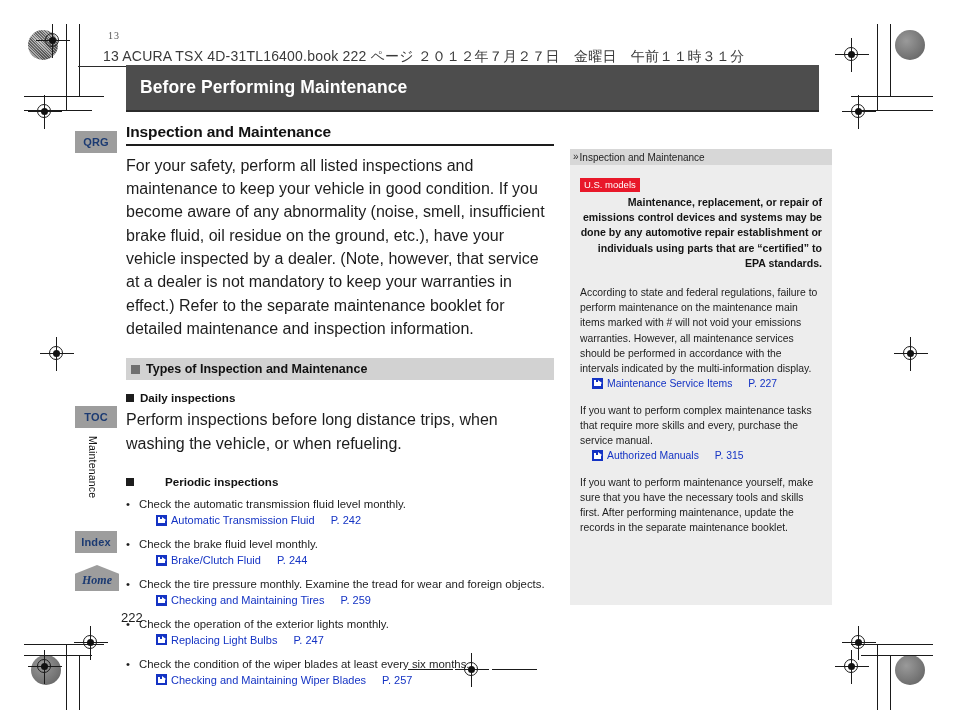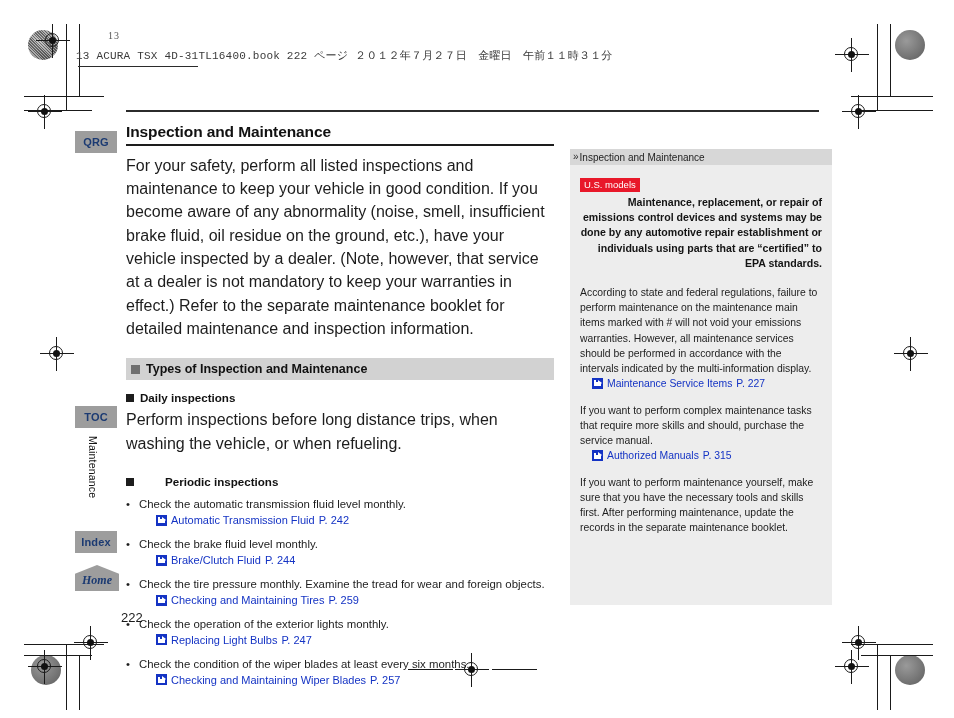--- a/index.html
+++ b/index.html
@@ -68,23 +68,23 @@
 
   
   .page {
     position: absolute;
     left: 70px; top: 38px;
     width: 815px; height: 620px;
   }
 
   .book-header {
     position: absolute;
-    left: 6px; top: 10px;
-    font-family: Liberation Mono, monospace;
-    font-size: 11px;
+    left: 33px; top: 10px;
+    font-family: Liberation Sans, sans-serif;
+    font-size: 14px;
     color: #3a3a3a;
     white-space: nowrap;
     letter-spacing: .2px;
   }
   .header-rule {
     position: absolute;
     left: 8px; top: 28px;
     width: 120px; height: 1px;
     background: #2b2b2b;
   }
@@ -261,21 +261,21 @@
   }
   .xref-icon .arrow {
     position: absolute;
     right: 1px; top: 2px;
     width: 0; height: 0;
     border-top: 3px solid transparent;
     border-bottom: 3px solid transparent;
     border-left: 4px solid #fff;
   }
   .xref-title { color: #1433c4; font-weight: normal; }
-  .xref-page  { color: #1433c4; font-weight: normal; margin-left: 4px; }
+  .xref-page  { color: #1433c4; font-weight: normal; margin-left: 16px; }
 
   
   .side-head {
     height: 16px;
     background: #d7d7d7;
     display: flex;
     align-items: center;
     padding-left: 3px;
     box-sizing: border-box;
   }
@@ -424,20 +424,23 @@
   </div>
   <div class="cropline" style="left:408px; top:669px; width:45px; height:1px;"></div>
   <div class="cropline" style="left:492px; top:669px; width:45px; height:1px;"></div>
 </div>
 
 <div class="page">
 
   <div class="book-header">13 ACURA TSX 4D-31TL16400.book  222 ページ  ２０１２年７月２７日　金曜日　午前１１時３１分</div>
   <div class="header-rule"></div>
 
+  <div class="title-bar">
+    <span class="title-text">Before Performing Maintenance</span>
+  </div>
   <div class="title-underline"></div>
 
   <div class="rail">
     <div class="rail-btn qrg">QRG</div>
     <div class="rail-btn toc">TOC</div>
     <div class="rail-vertlabel">Maintenance</div>
     <div class="rail-btn index">Index</div>
     <div class="home-btn">
       <span>Home</span>
     </div>
@@ -547,21 +550,21 @@
 
         <p class="side-text">According to state and federal regulations, failure to perform maintenance on the maintenance main items marked with # will not void your emissions warranties. However, all maintenance services should be performed in accordance with the intervals indicated by the multi-information display.</p>
         <div class="side-xref">
           <span class="xref-icon">
               <span class="arrow"></span>
             </span>
           <span class="xref-title">Maintenance Service Items</span>
           <span class="xref-page">P. 227</span>
         </div>
 
-        <p class="side-text">If you want to perform complex maintenance tasks that require more skills and should, purchase the service manual.</p>
+        <p class="side-text">If you want to perform complex maintenance tasks that require more skills and every, purchase the service manual.</p>
         <div class="side-xref">
           <span class="xref-icon">
               <span class="arrow"></span>
             </span>
           <span class="xref-title">Authorized Manuals</span>
           <span class="xref-page">P. 315</span>
         </div>
 
         <p class="side-text">If you want to perform maintenance yourself, make sure that you have the necessary tools and skills first. After performing maintenance, update the records in the separate maintenance booklet.</p>
       </div>

